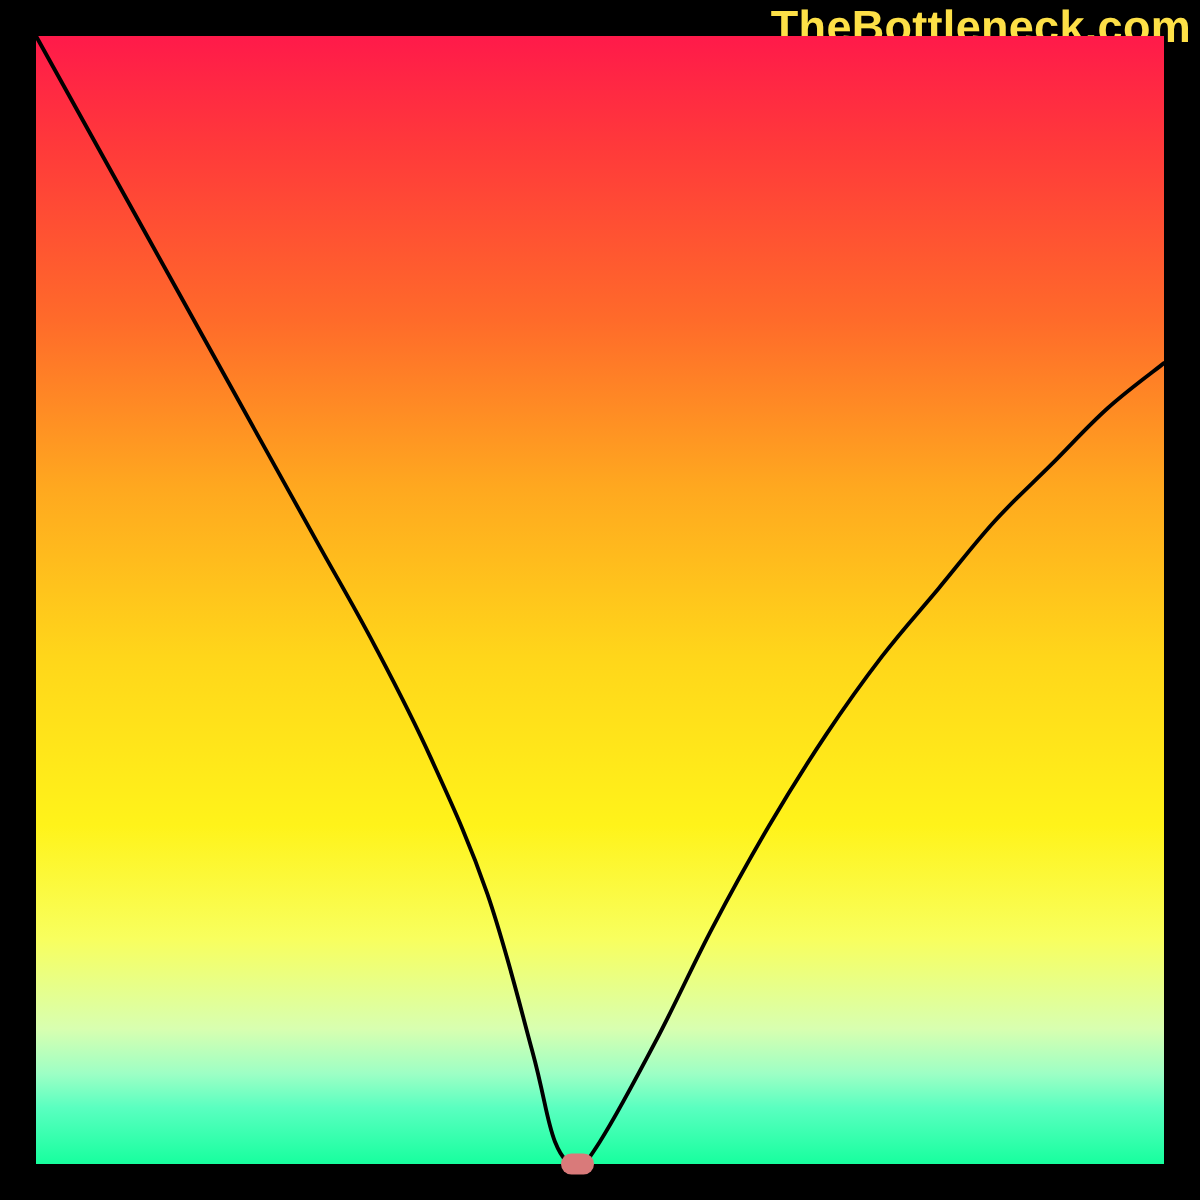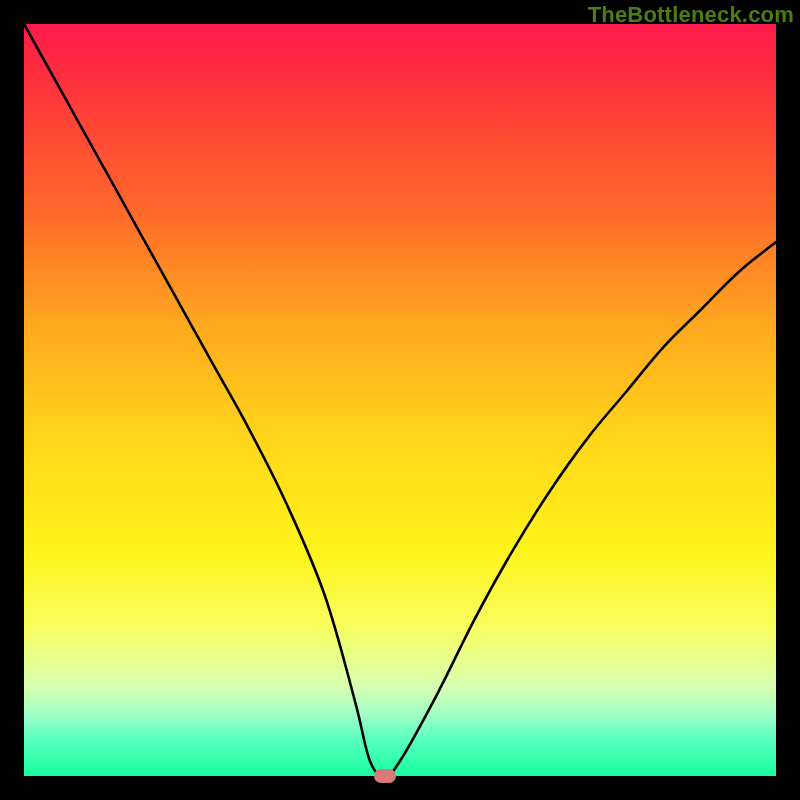--- a/index.html
+++ b/index.html
@@ -27,23 +27,23 @@
       #d8ffb0 88%,
       #9dffc5 92%,
       #5affc0 95%,
       #17ff9e 100%);
   }
   .watermark {
     position: absolute;
     top: 2px;
     right: 6px;
     font-family: Arial, Helvetica, sans-serif;
-    font-size: 22px;
+    font-size: 30px;
     font-weight: 600;
-    color: #4d7c0f;
+    color: #fde047;
     letter-spacing: 0.2px;
     user-select: none;
   }
   svg.curve {
     position: absolute;
     inset: 0;
     width: 100%;
     height: 100%;
     overflow: visible;
   }

